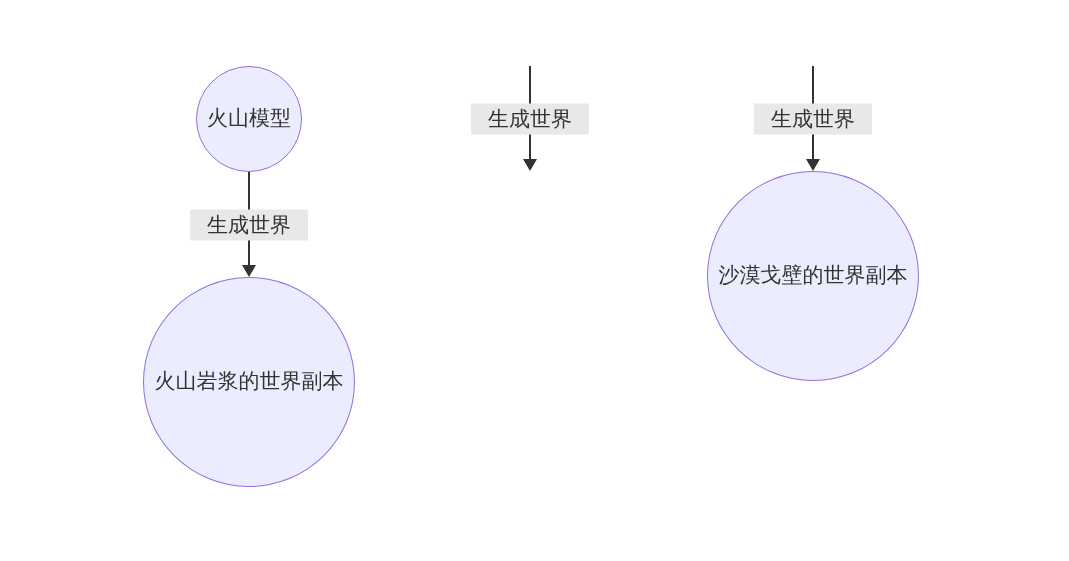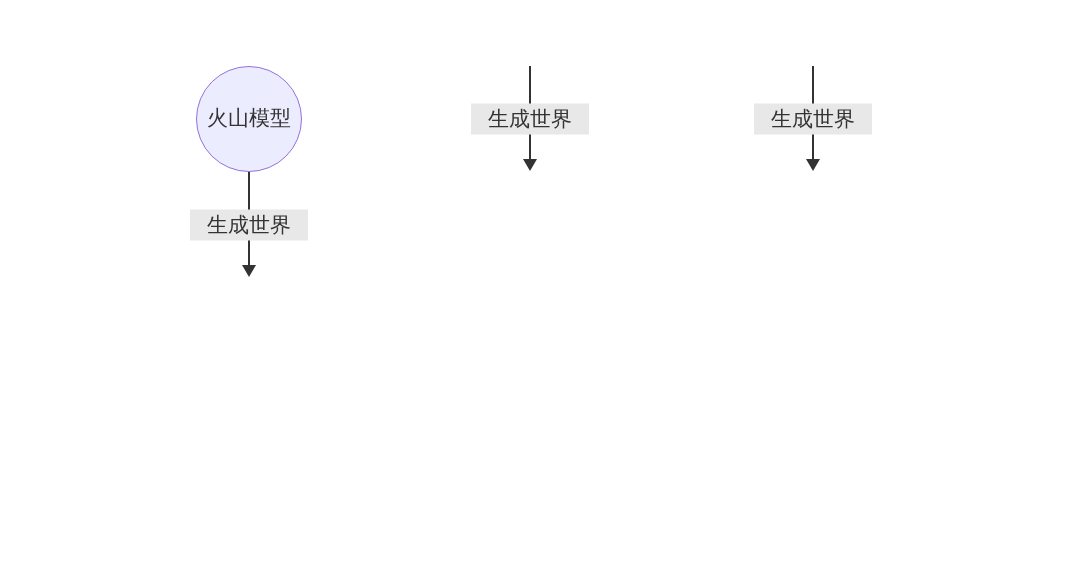--- a/index.html
+++ b/index.html
@@ -95,31 +95,37 @@
 
   <div class="flow-column col-1">
     <div class="node node-small">
       <span>火山模型</span>
     </div>
     <div class="edge">
       <div class="edge-line"></div>
       <div class="edge-arrowhead"></div>
       <div class="edge-label">生成世界</div>
     </div>
+    <div class="node node-large">
+      <span>火山岩浆的世界副本</span>
+    </div>
   </div>
 
   <div class="flow-column col-2">
     <div class="edge">
       <div class="edge-line"></div>
       <div class="edge-arrowhead"></div>
       <div class="edge-label">生成世界</div>
     </div>
   </div>
 
   <div class="flow-column col-3">
     <div class="edge">
       <div class="edge-line"></div>
       <div class="edge-arrowhead"></div>
       <div class="edge-label">生成世界</div>
     </div>
+    <div class="node node-large">
+      <span>沙漠戈壁的世界副本</span>
+    </div>
   </div>
 
 </div>
 
 </body></html>

